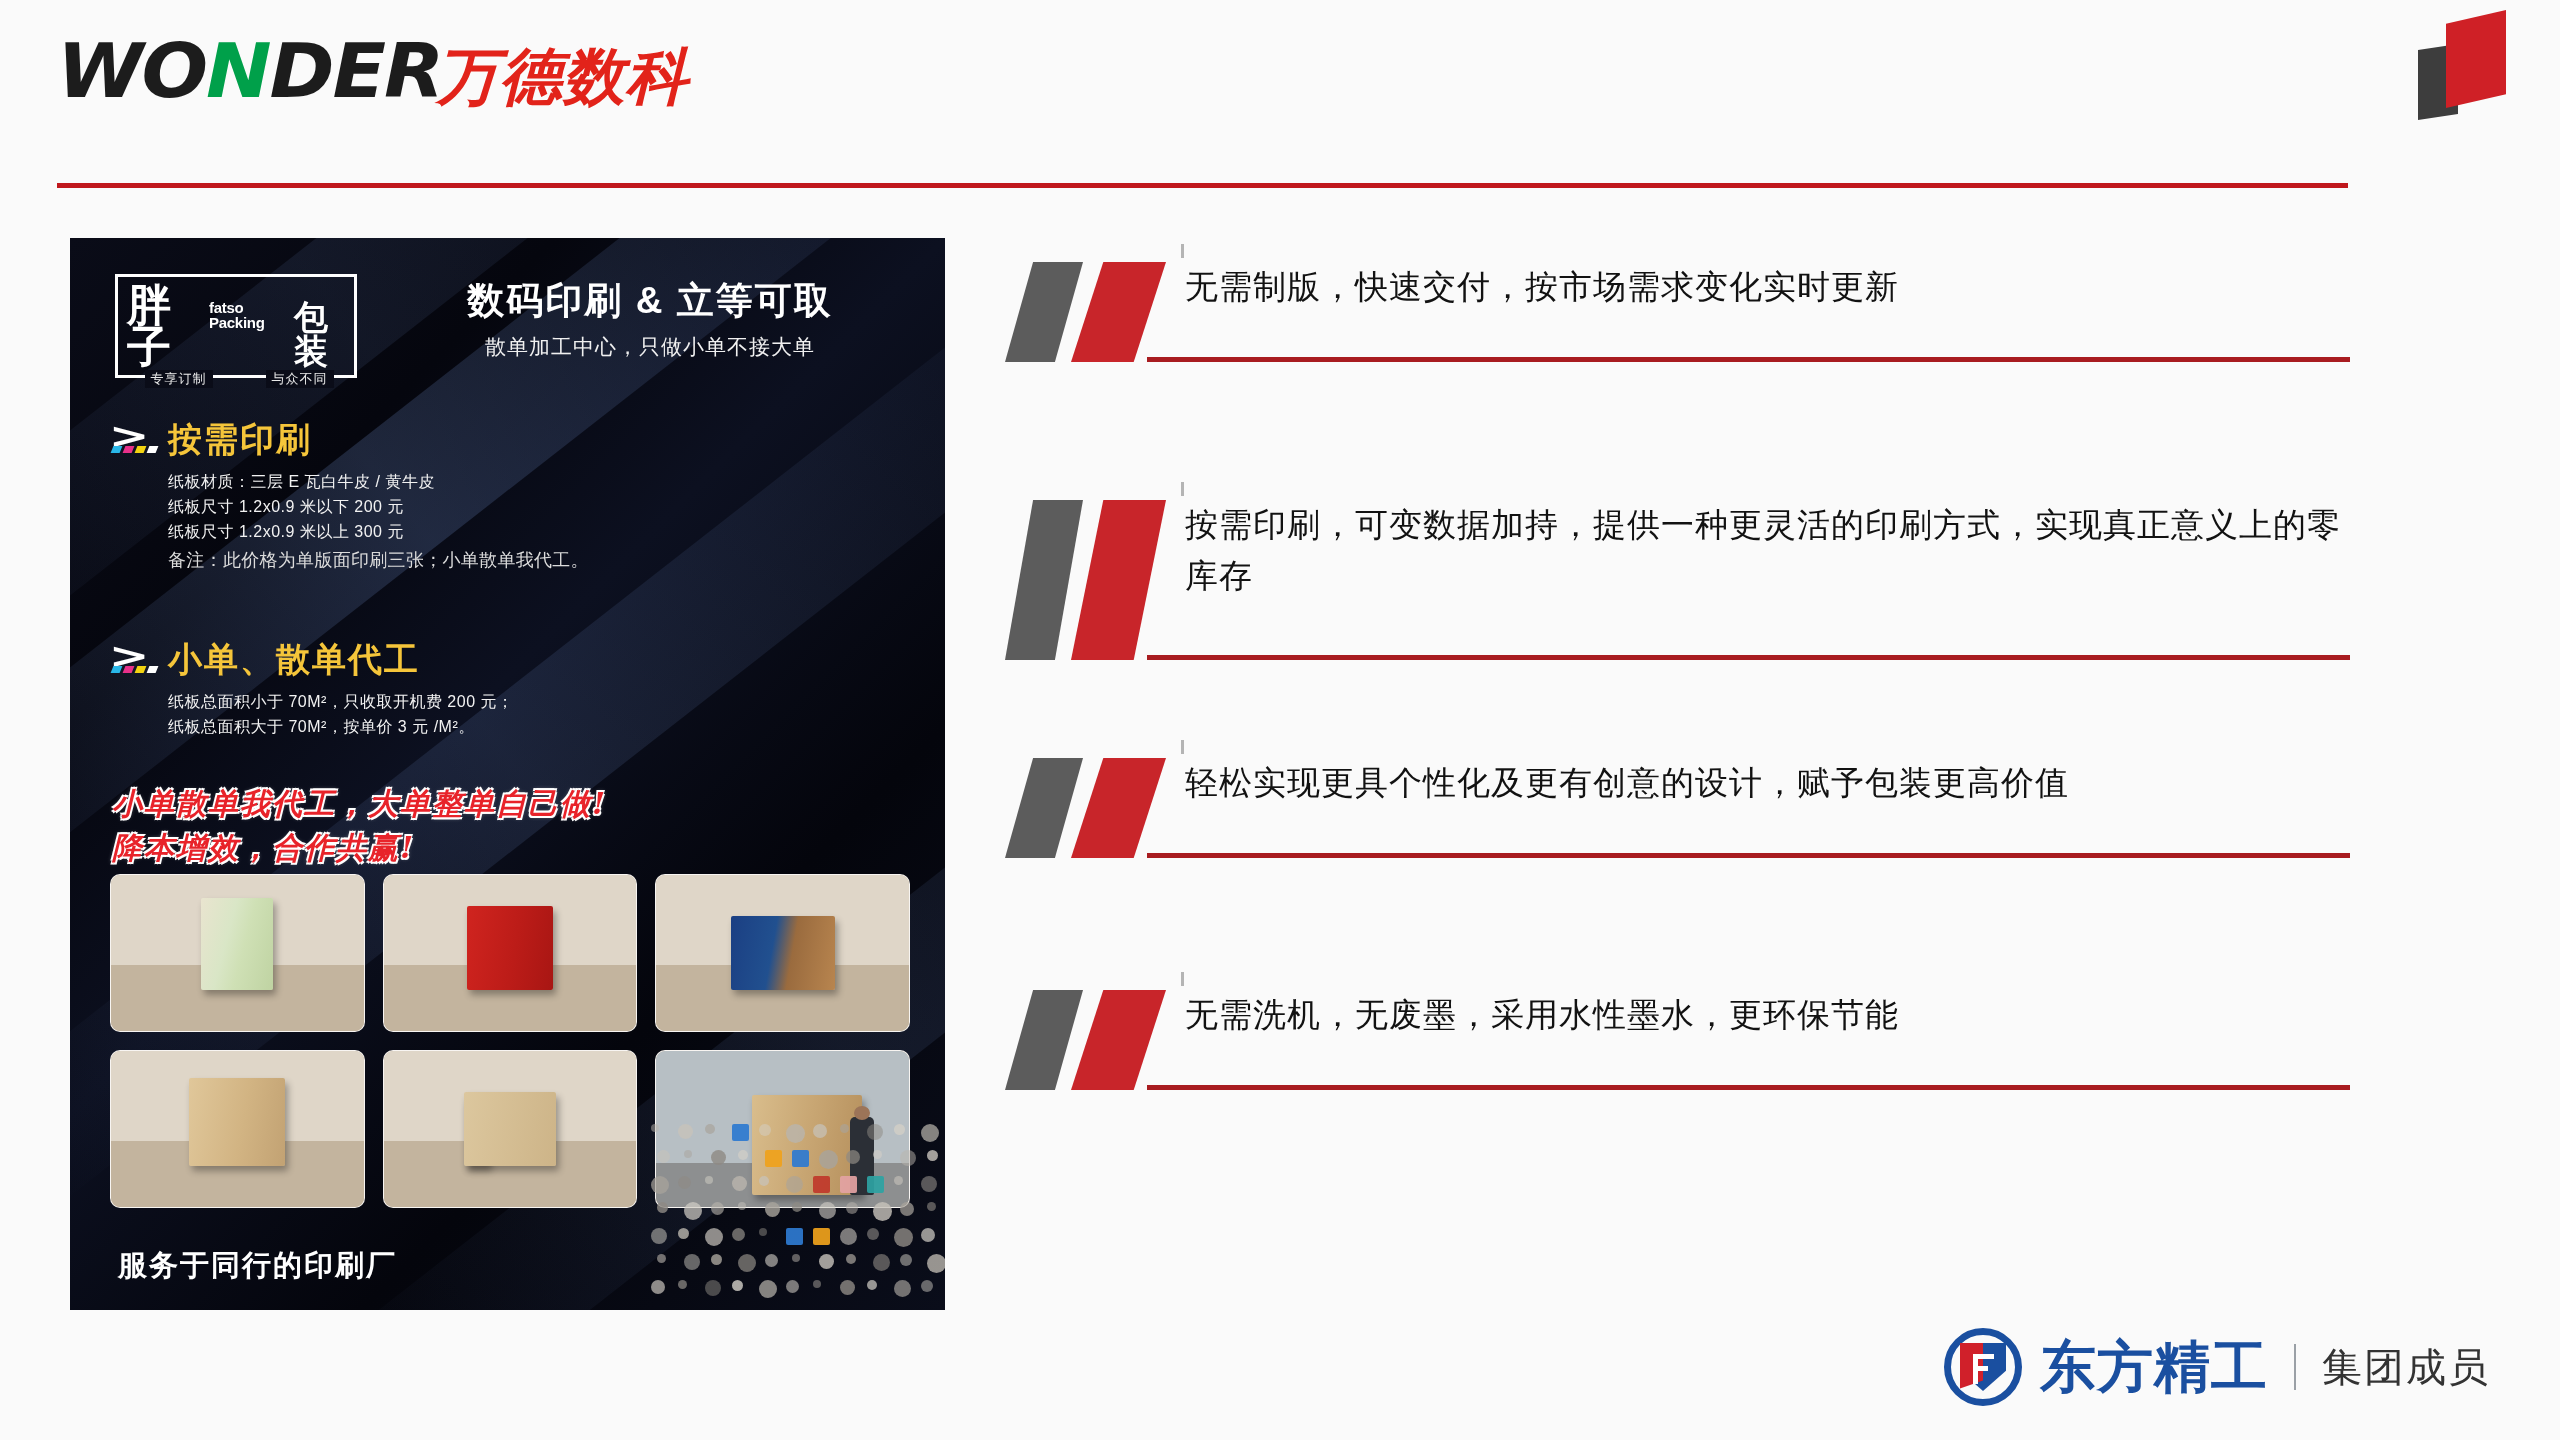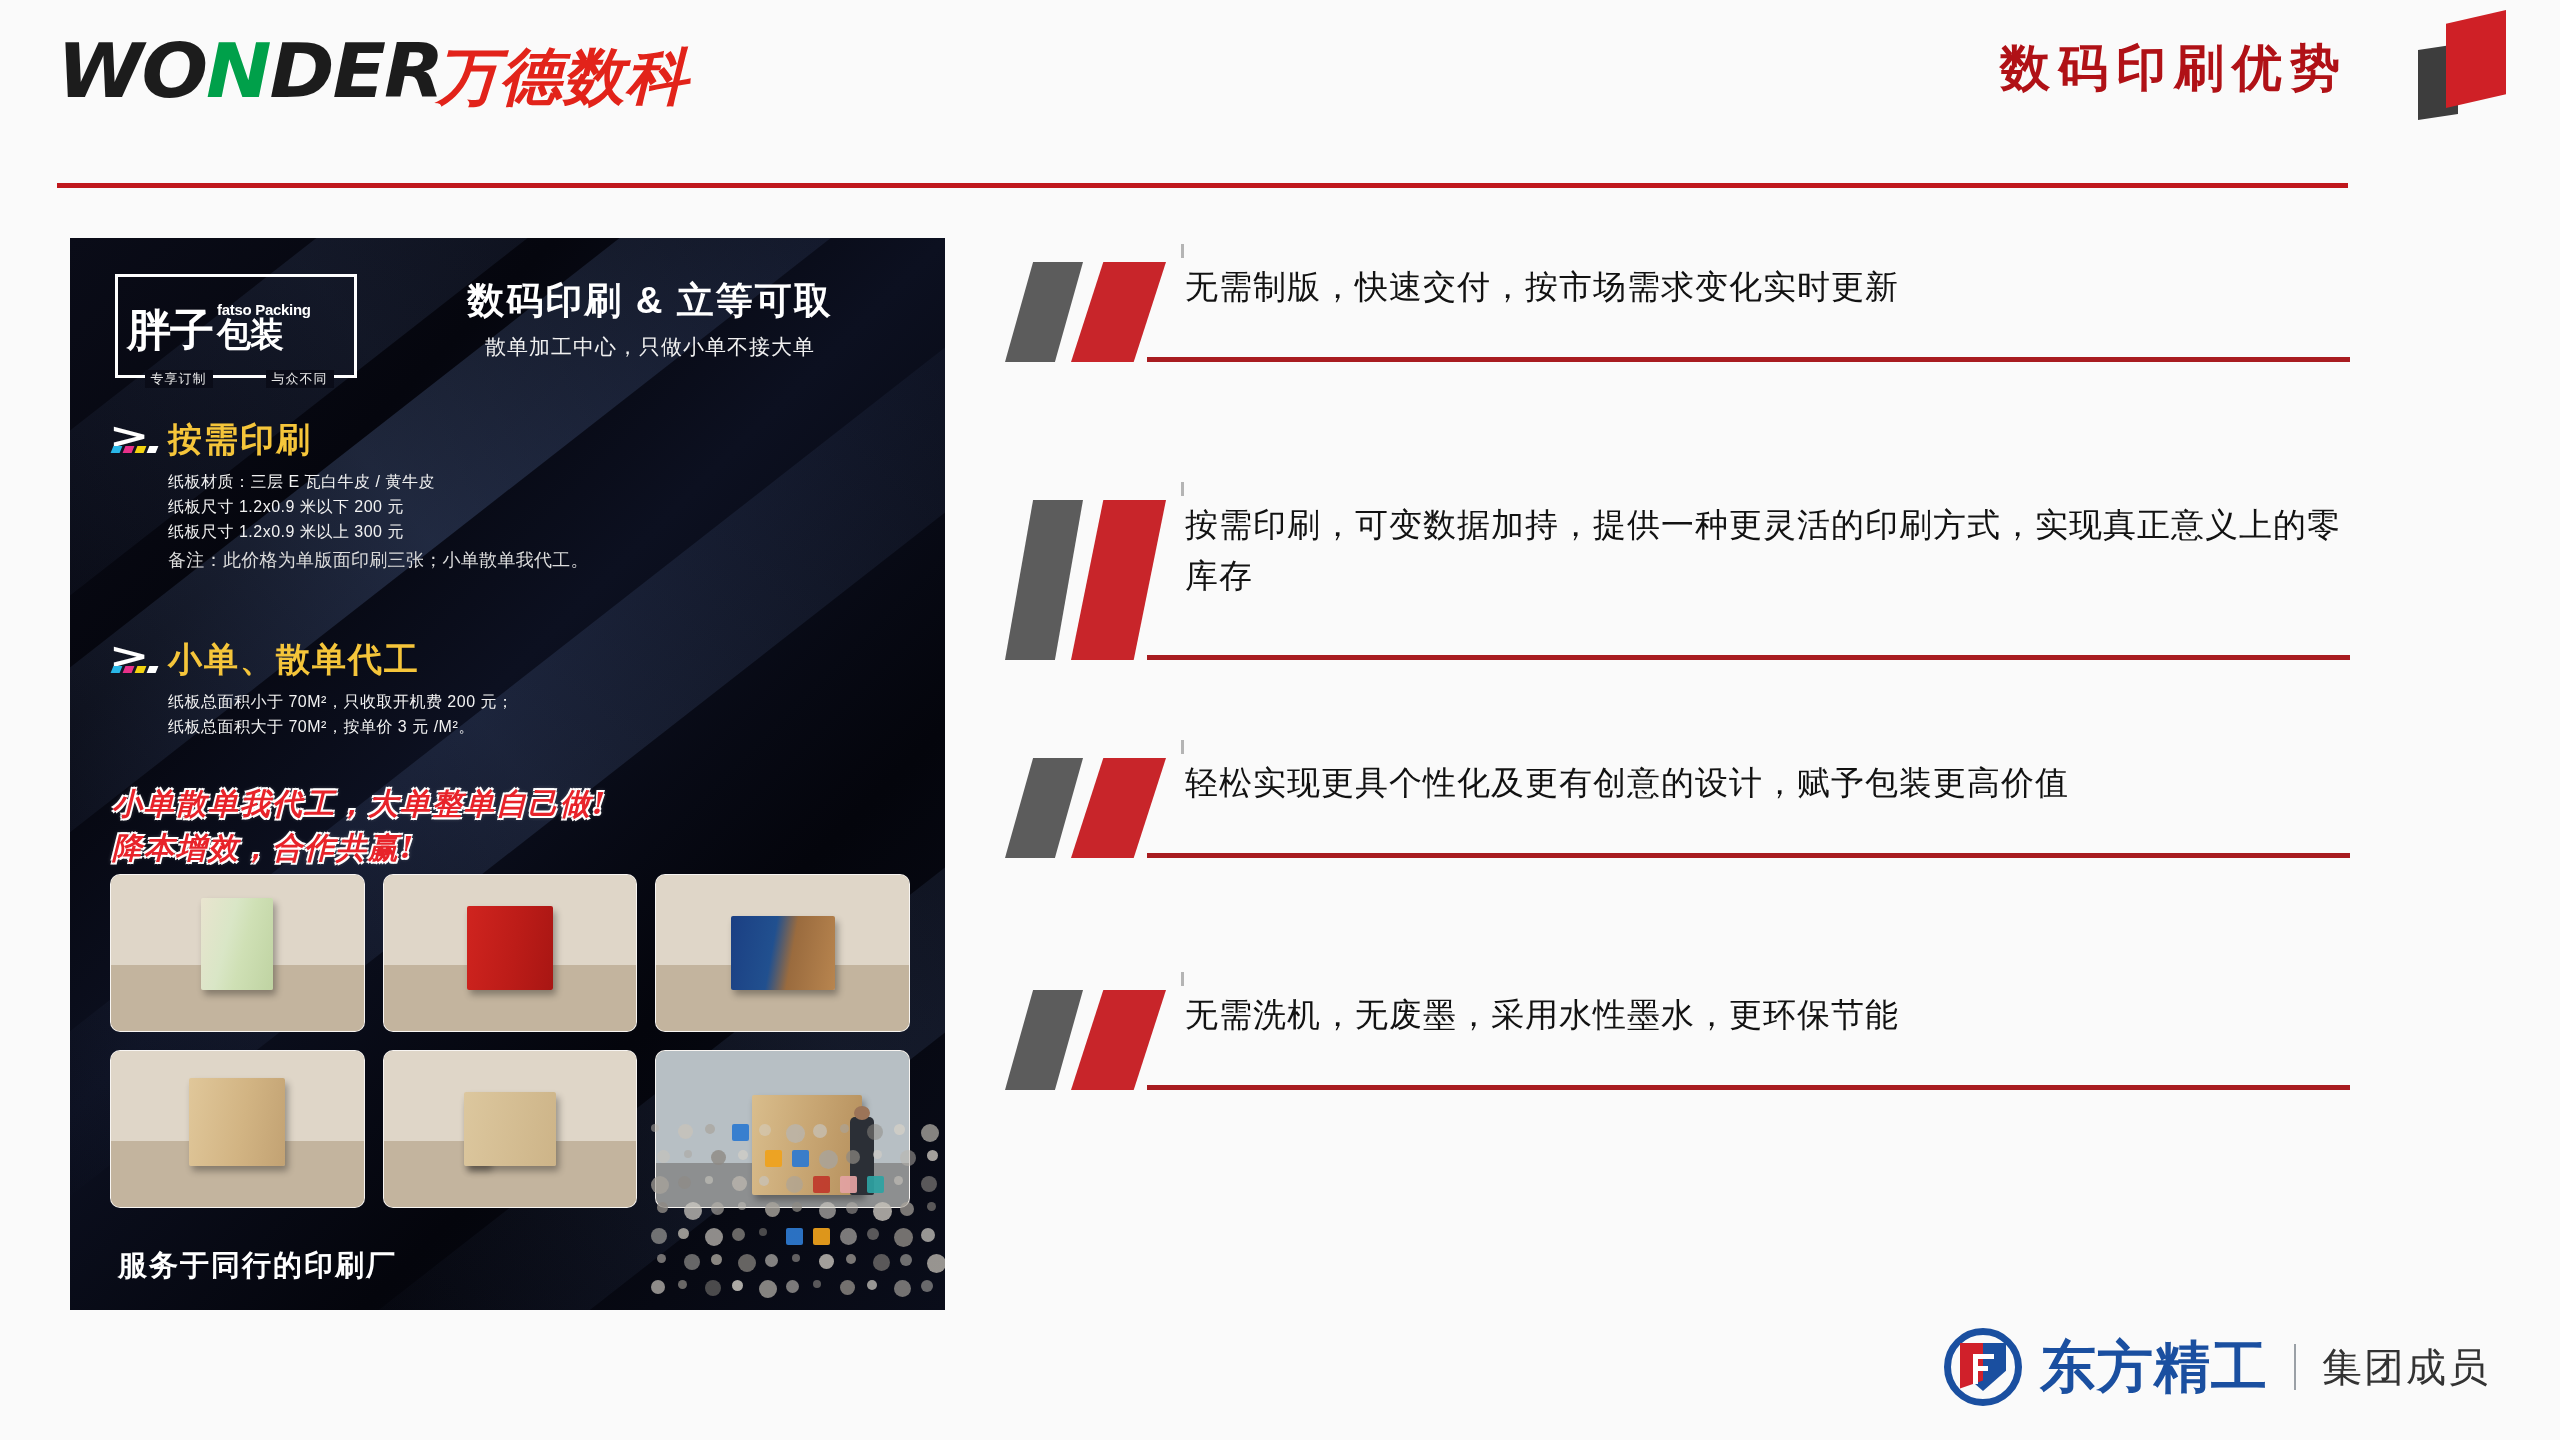--- a/index.html
+++ b/index.html
@@ -71,21 +71,21 @@
   .fatso-logo{
     position:absolute;left:45px;top:36px;width:242px;height:104px;
     border:3px solid #ffffff;box-sizing:border-box;
     display:flex;flex-direction:column;justify-content:center;
   }
   .fatso-logo .row1{display:flex;align-items:flex-end;padding-left:9px;}
   .fatso-cn{
     font-size:44px;font-weight:bold;color:#fff;line-height:.95;
     letter-spacing:-1px;font-family:"DejaVu Sans",sans-serif;
   }
-  .fatso-right{margin-left:4px;display:flex;flex-direction:column;}
+  .fatso-right{margin-left:4px;display:flex;flex-direction:row;}
   .fatso-en{font-size:15px;font-weight:bold;color:#fff;line-height:1;letter-spacing:-.3px;}
   .fatso-pk{font-size:34px;font-weight:bold;color:#fff;line-height:1;letter-spacing:-1px;}
   .fatso-tags{
     position:absolute;left:0;bottom:-13px;width:242px;
     display:flex;justify-content:space-around;
   }
   .fatso-tags span{
     font-size:13px;color:#e9e9e9;background:#0a0c18;padding:0 6px;letter-spacing:1px;
   }
   .poster-head{
@@ -219,21 +219,20 @@
 </head>
 <body>
 
 <div class="slide">
 
   <div class="brand-logo">
     <span class="wonder-mark"><span>WO</span><span class="g">N</span><span>DER</span></span>
     <span class="brand-cn">万德数科</span>
   </div>
 
-  <div class="slide-title">数码印刷优势</div>
   <div class="header-rule"></div>
 
   <div class="corner-deco">
     <div class="dark"></div>
     <div class="red"></div>
   </div>
 
   <div class="poster">
     <div class="sheen sheen1"></div>
     <div class="sheen sheen2"></div>

